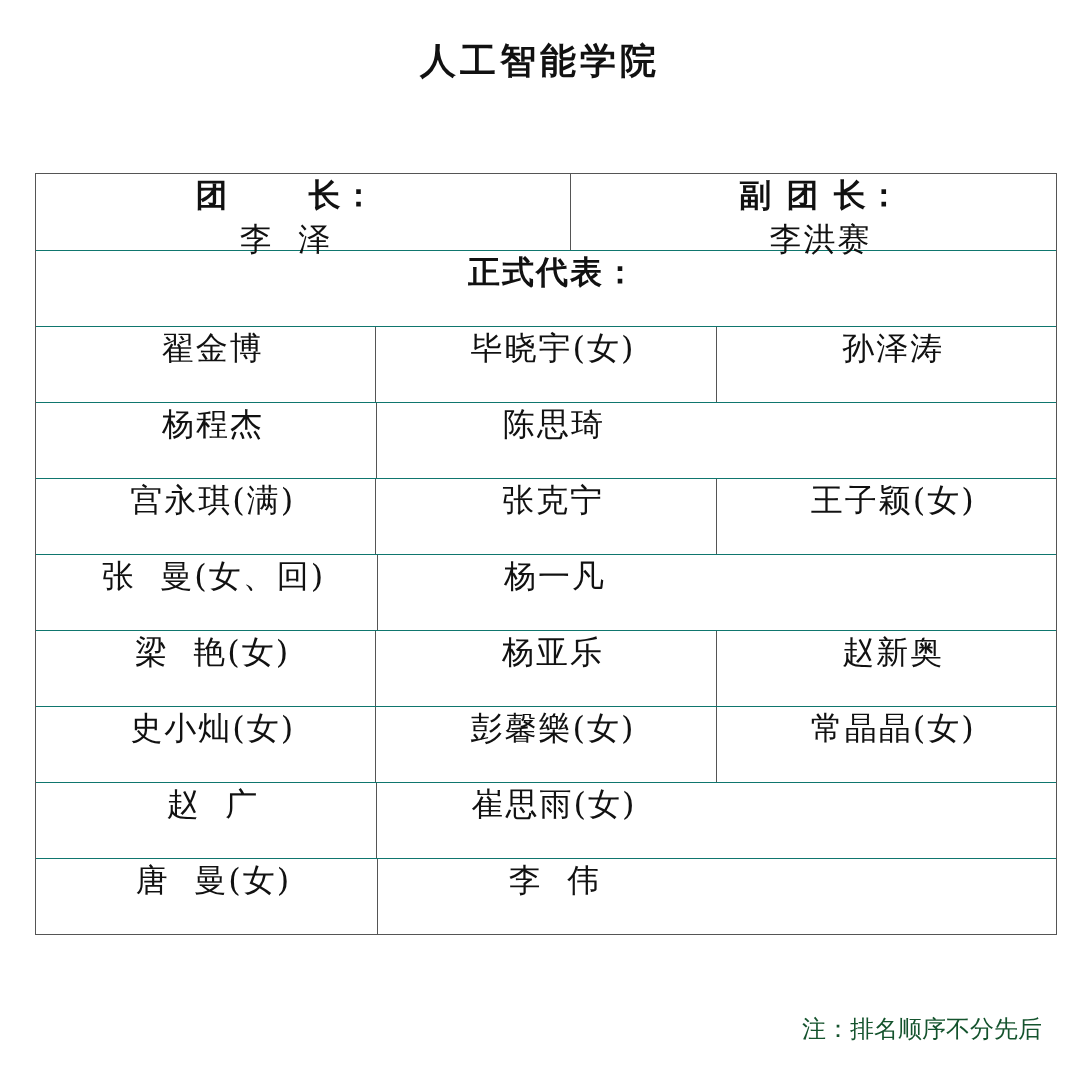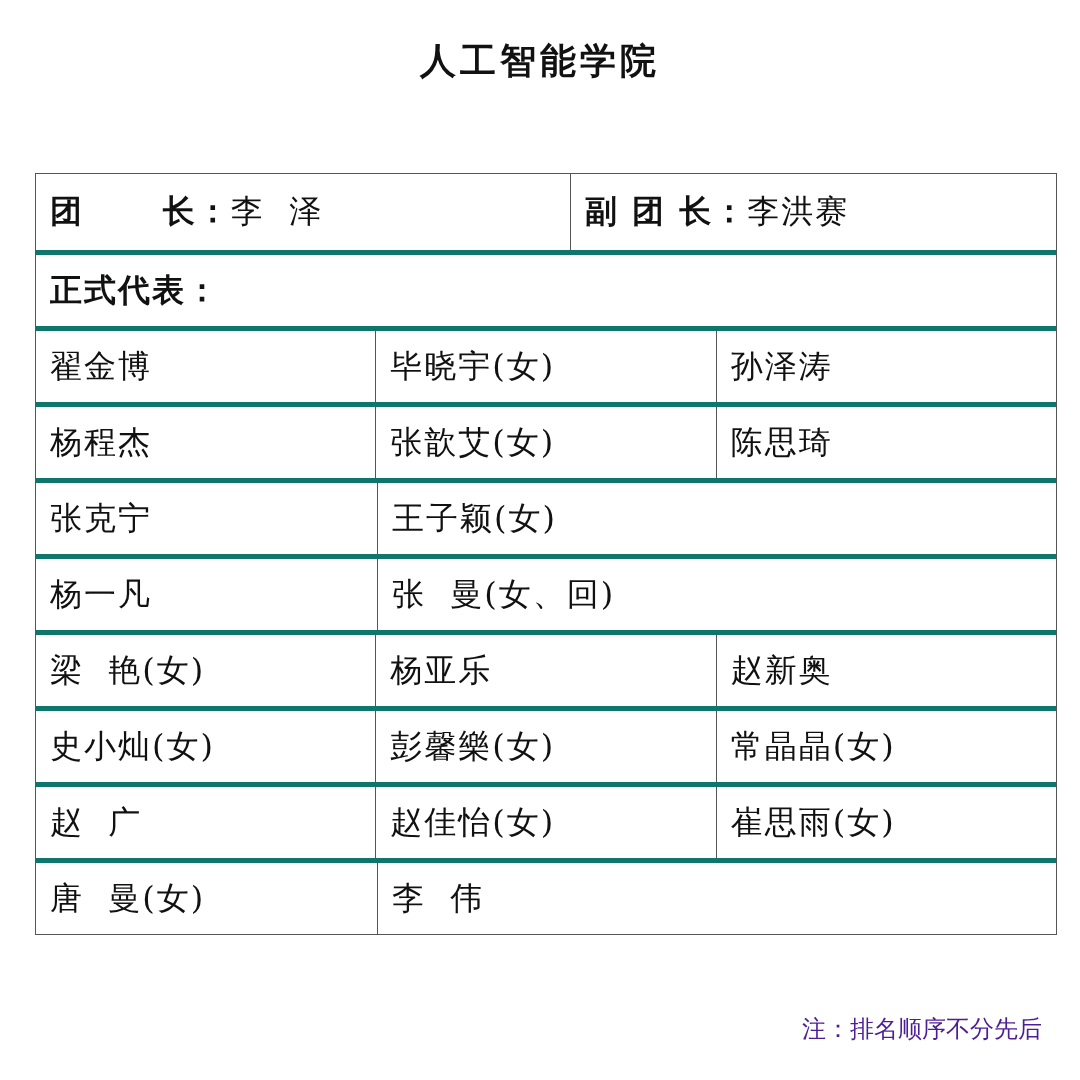--- a/index.html
+++ b/index.html
@@ -29,49 +29,50 @@
     .table {
       position: absolute;
       left: 35px;
       top: 173px;
       width: 1022px;
       border: 1px solid #555;
       box-sizing: border-box;
     }
     .row {
       display: flex;
-      border-top: 5px solid #0f766e;
+      border-top: 1px solid #0f766e;
       height: 76px;
       box-sizing: border-box;
     }
     .row:first-child { border-top: none; }
     .cell {
       box-sizing: border-box;
       display: flex;
       align-items: center;
       padding-left: 14px;
       font-size: 32px;
       white-space: pre;
       letter-spacing: 2px;
+      flex-direction: column;
     }
     .cell + .cell { border-left: 1px solid #555; }
     .lead-left { width: 511px; font-weight: bold; }
     .lead-right { width: 511px; font-weight: bold; margin-left: 48px; }
     .lead-left .val, .lead-right .val { font-weight: normal; }
     .full { width: 100%; font-weight: bold; }
     .c1 { width: 340px; }
     .c2 { width: 341px; }
     .c3 { width: 341px; }
     .note {
       position: absolute;
       right: 38px;
       top: 1012px;
       font-size: 24px;
       line-height: 34px;
-      color: #4c1d95;
+      color: #14532d;
       white-space: pre;
     }
   </style>
 </head>
 <body>
 
 <div class="title">人工智能学院</div>
 
 <div class="table">
   <div class="row">
@@ -86,44 +87,43 @@
     <div class="cell full">正式代表：</div>
   </div>
 
   <div class="row">
     <div class="cell c1">翟金博</div>
     <div class="cell c2">毕晓宇(女)</div>
     <div class="cell c3">孙泽涛</div>
   </div>
   <div class="row">
     <div class="cell c1">杨程杰</div>
-    <div class="cell c2">张歆艾(女)</div>
     <div class="cell c3">陈思琦</div>
   </div>
   <div class="row">
+    <div class="cell c1">宫永琪(满)</div>
     <div class="cell c2">张克宁</div>
     <div class="cell c3">王子颖(女)</div>
   </div>
   <div class="row">
+    <div class="cell c3">张  曼(女、回)</div>
     <div class="cell c2">杨一凡</div>
-    <div class="cell c3">张  曼(女、回)</div>
   </div>
   <div class="row">
     <div class="cell c1">梁  艳(女)</div>
     <div class="cell c2">杨亚乐</div>
     <div class="cell c3">赵新奥</div>
   </div>
   <div class="row">
     <div class="cell c1">史小灿(女)</div>
     <div class="cell c2">彭馨樂(女)</div>
     <div class="cell c3">常晶晶(女)</div>
   </div>
   <div class="row">
     <div class="cell c1">赵  广</div>
-    <div class="cell c2">赵佳怡(女)</div>
     <div class="cell c3">崔思雨(女)</div>
   </div>
   <div class="row">
     <div class="cell c2">唐  曼(女)</div>
     <div class="cell c3">李  伟</div>
   </div>
 </div>
 
 <div class="note">注：排名顺序不分先后</div>
 

